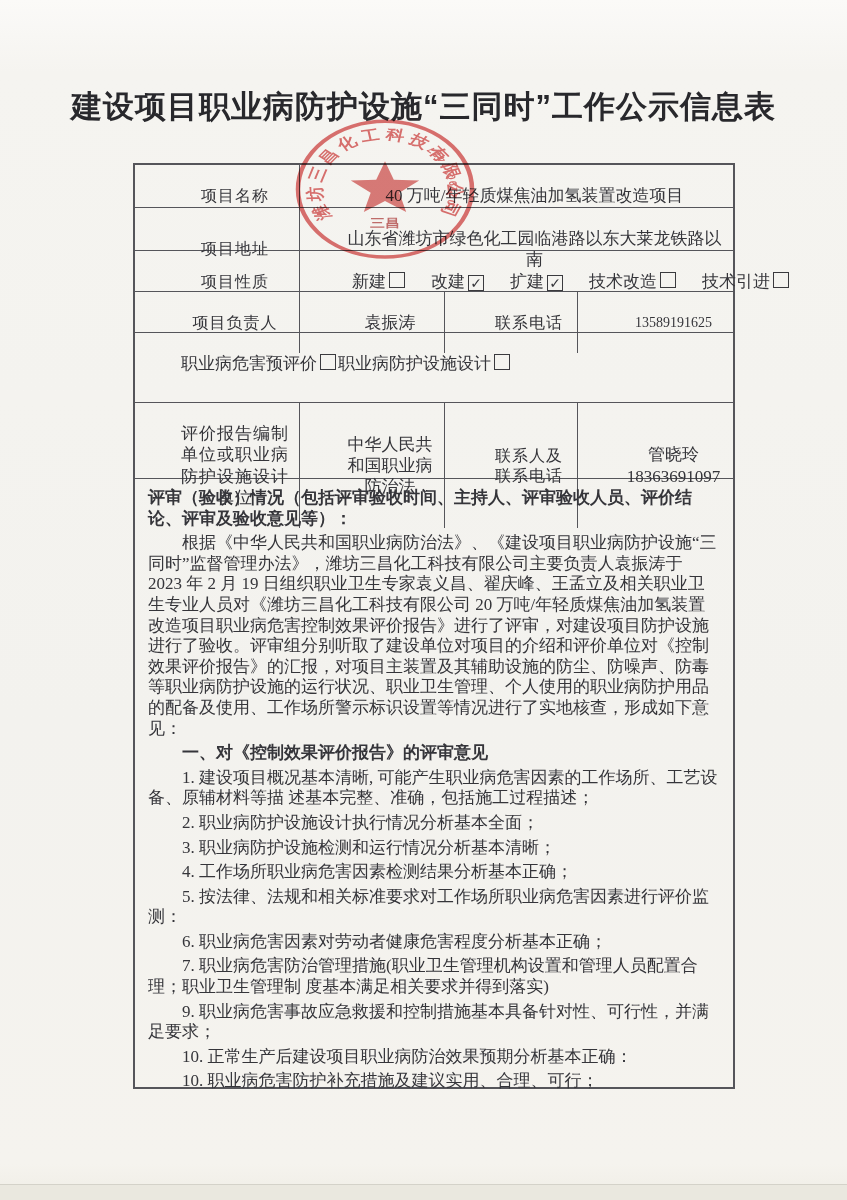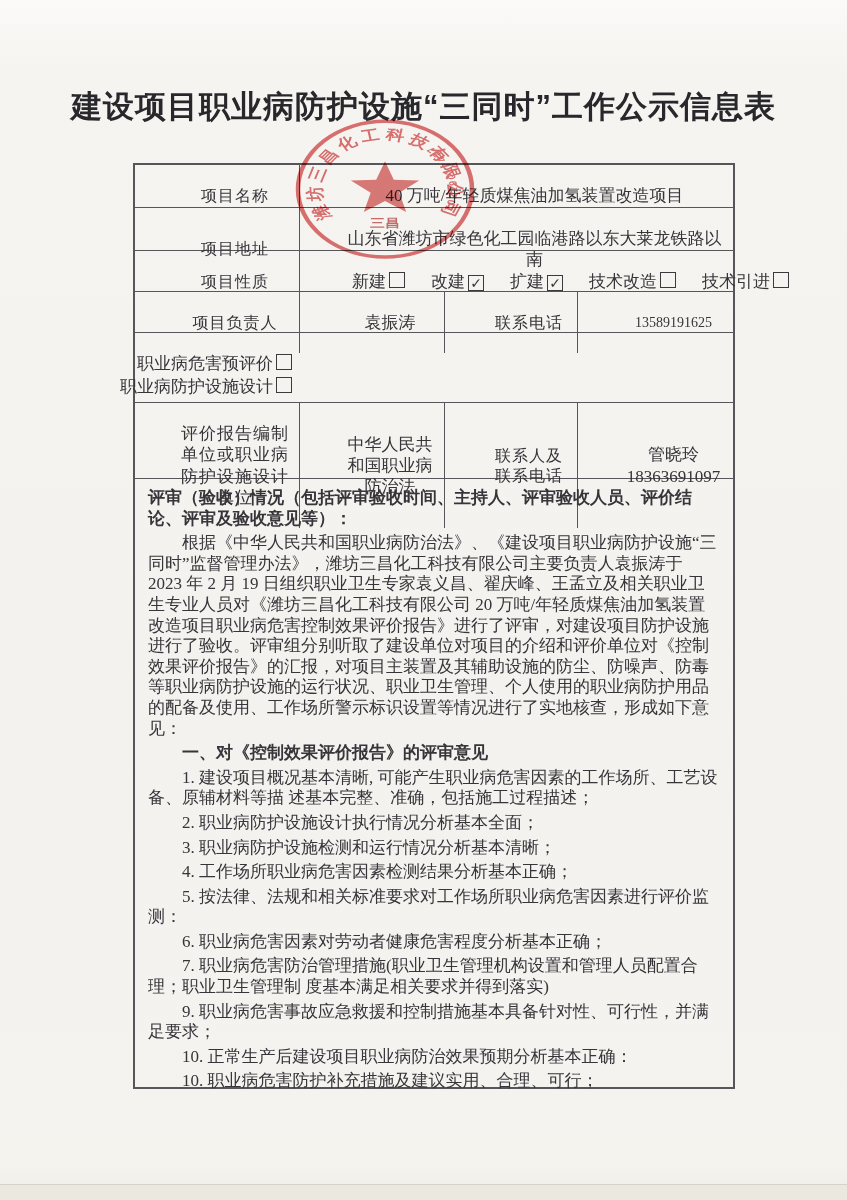--- a/index.html
+++ b/index.html
@@ -23,21 +23,21 @@
   .lbl{font-size:16px;letter-spacing:1px;}
   .pre{white-space:pre-line;}
   .cols2{grid-template-columns:165px 1fr;}
   .cols4{grid-template-columns:165px 145px 133px 1fr;}
   .cbox{display:inline-flex;align-items:center;justify-content:center;
         width:14px;height:14px;border:1.6px solid #3a3a3e;margin-left:3px;
         font-size:14px;font-weight:700;line-height:1;position:relative;top:1px;
         font-family:"DejaVu Sans",sans-serif;}
   .opt{white-space:nowrap;}
   .nature-opts{display:flex;gap:26px;padding-left:16px;}
-  .cat-opts{display:flex;flex-direction:column;align-items:flex-end;gap:2px;padding-left:10px;}
+  .cat-opts{display:flex;flex-direction:row;align-items:flex-start;gap:2px;padding-left:10px;}
   .review{display:block;height:610px;padding:5px 9px;box-sizing:border-box;
         font-size:17px;line-height:20.6px;overflow:hidden;}
   .review p{margin:4px;text-indent:2em;}
   .review p.noindent{text-indent:0;}
   .review .bold{font-weight:700;}
   .stamp{position:absolute;left:280px;top:85px;width:210px;height:210px;
         transform:scaleY(0.78);transform-origin:105px 105px;
         opacity:.82;mix-blend-mode:multiply;pointer-events:none;}
 </style>
 </head>

